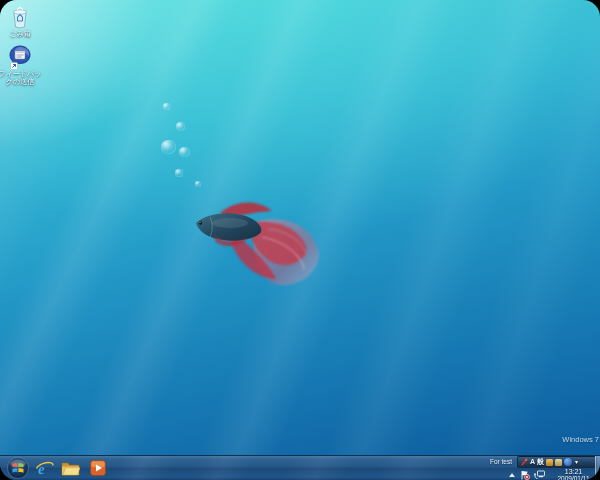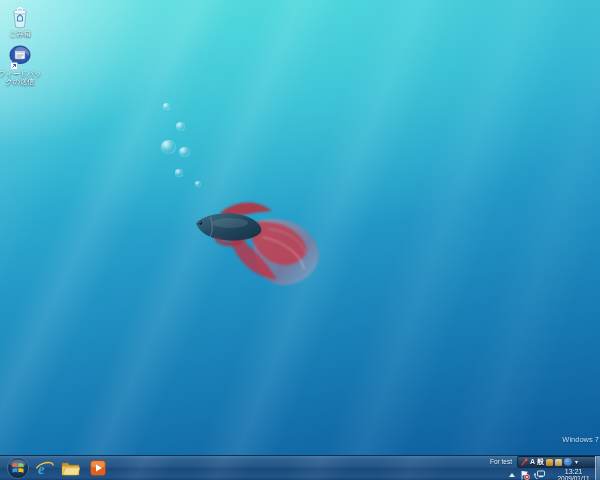--- a/index.html
+++ b/index.html
@@ -1,18 +1,19 @@
 <!DOCTYPE html>
 <html><head>
 <meta charset="utf-8">
 <style>
   html,body{margin:0;padding:0;background:#000;}
   #screen{
     position:relative;width:600px;height:480px;overflow:hidden;
     font-family:"Liberation Sans","DejaVu Sans",sans-serif;
+    border-radius:17px;
     -webkit-font-smoothing:antialiased;
   }
   
   .wallpaper{
     position:absolute;inset:0;
     background:
       radial-gradient(ellipse 700px 480px at 42% -12%, rgba(96,238,226,.60), rgba(96,238,226,0) 62%),
       radial-gradient(ellipse 460px 330px at -6% -8%, rgba(238,255,255,.88), rgba(238,255,255,0) 58%),
       linear-gradient(168deg,#49ccda 0%,#31b4d3 28%,#2297c6 50%,#1678b2 74%,#0f60a0 92%,#0d589a 100%);
   }

